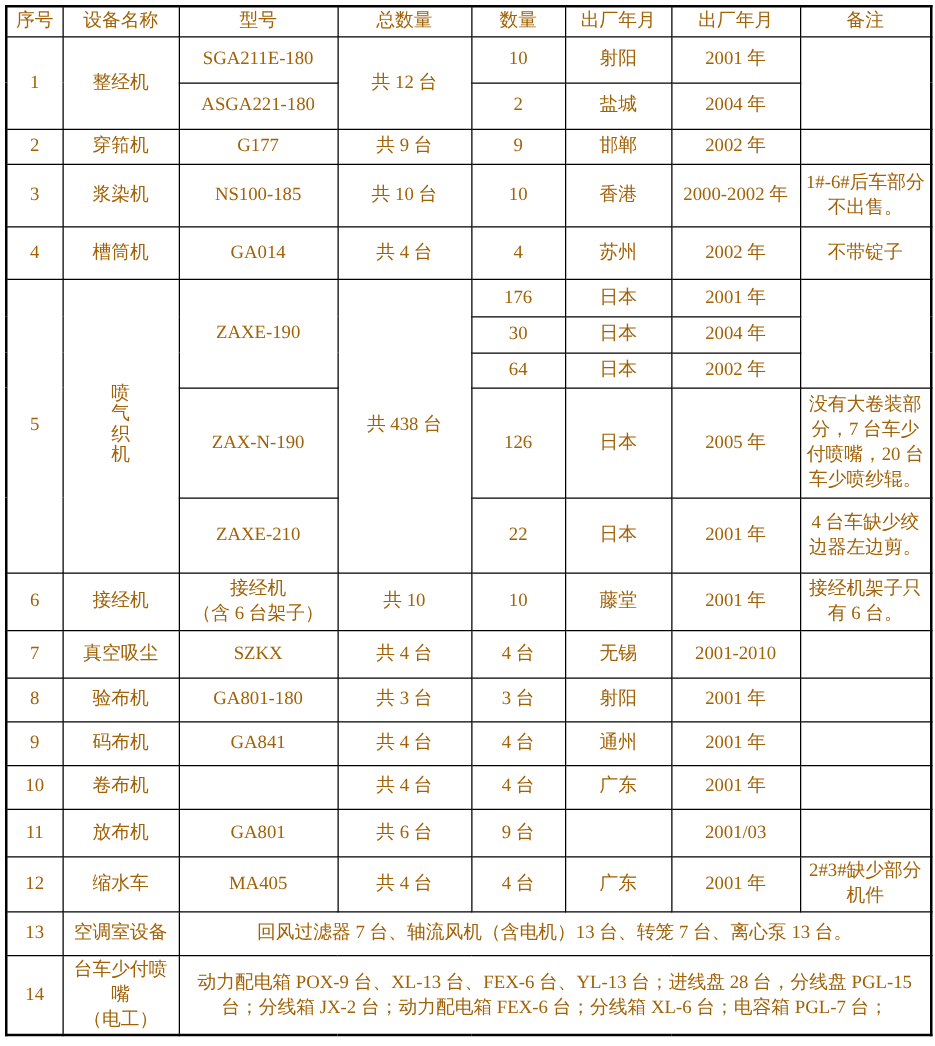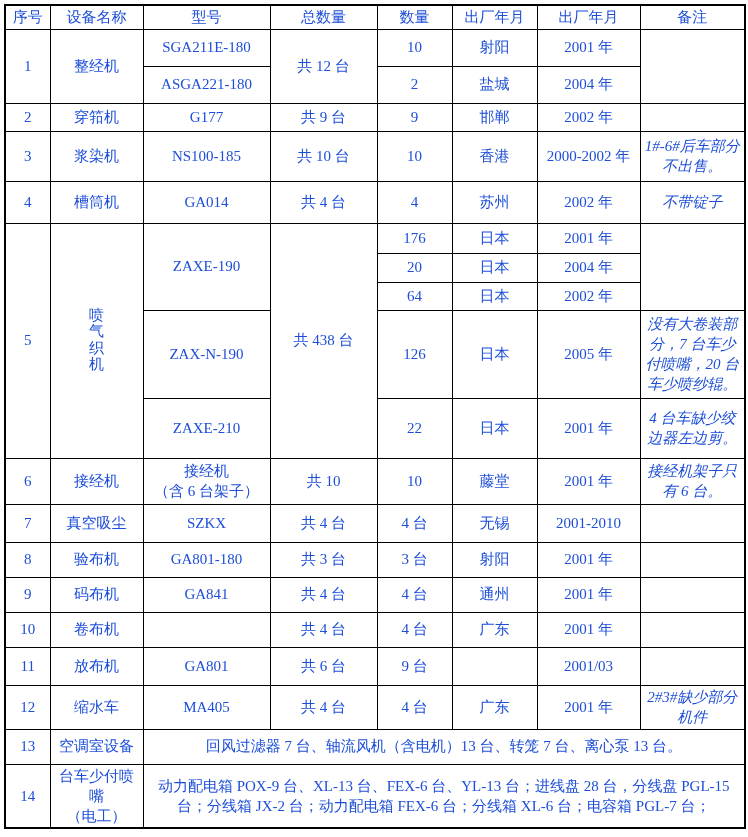--- a/index.html
+++ b/index.html
@@ -2,29 +2,29 @@
 <html><head>
 <meta charset="utf-8">
 <style>
   html,body { margin:0; padding:0; background:#ffffff; }
   body { width:748px; height:837px; overflow:hidden; color:#000; }
   table.eq {
     border-collapse:collapse; table-layout:fixed;
     width:740px; margin:4px 0 0 4px;
     border:2px solid #000;
     font-family:"Liberation Serif","DejaVu Serif",serif;
-    font-size:15px; color:#1d4ed8;
+    font-size:15px; color:#a16207;
   }
   table.eq td {
     border:1px solid #000;
     text-align:center; vertical-align:middle;
     padding:1px 3px; line-height:1.35;
     overflow:hidden;
   }
-  td.rk { text-align:left; padding-left:5px; padding-right:4px;font-style:italic; }
+  td.rk { text-align:left; padding-left:5px; padding-right:4px; }
   td.lft { text-align:left; padding:2px 7px; line-height:1.55;border-radius:18px; }
   .pre { white-space:pre-line; }
   .vert-text { display:inline-block; width:1.1em; word-break:break-all; line-height:1.1; }
 </style>
 </head>
 <body>
 
 <table class="eq">
   <colgroup>
     <col style="width:45px">
@@ -102,21 +102,21 @@
       <td rowspan="5">5</td>
       <td rowspan="5"><span class="vert-text">喷气织机</span></td>
       <td rowspan="3">ZAXE-190</td>
       <td rowspan="5">共 438 台</td>
       <td>176</td>
       <td>日本</td>
       <td>2001 年</td>
       <td rowspan="3" class="rk"></td>
     </tr>
     <tr style="height:29px">
-      <td>20</td>
+      <td>30</td>
       <td>日本</td>
       <td>2004 年</td>
     </tr>
     <tr style="height:28px">
       <td>64</td>
       <td>日本</td>
       <td>2002 年</td>
     </tr>
     <tr style="height:88px">
       <td>ZAX-N-190</td>

